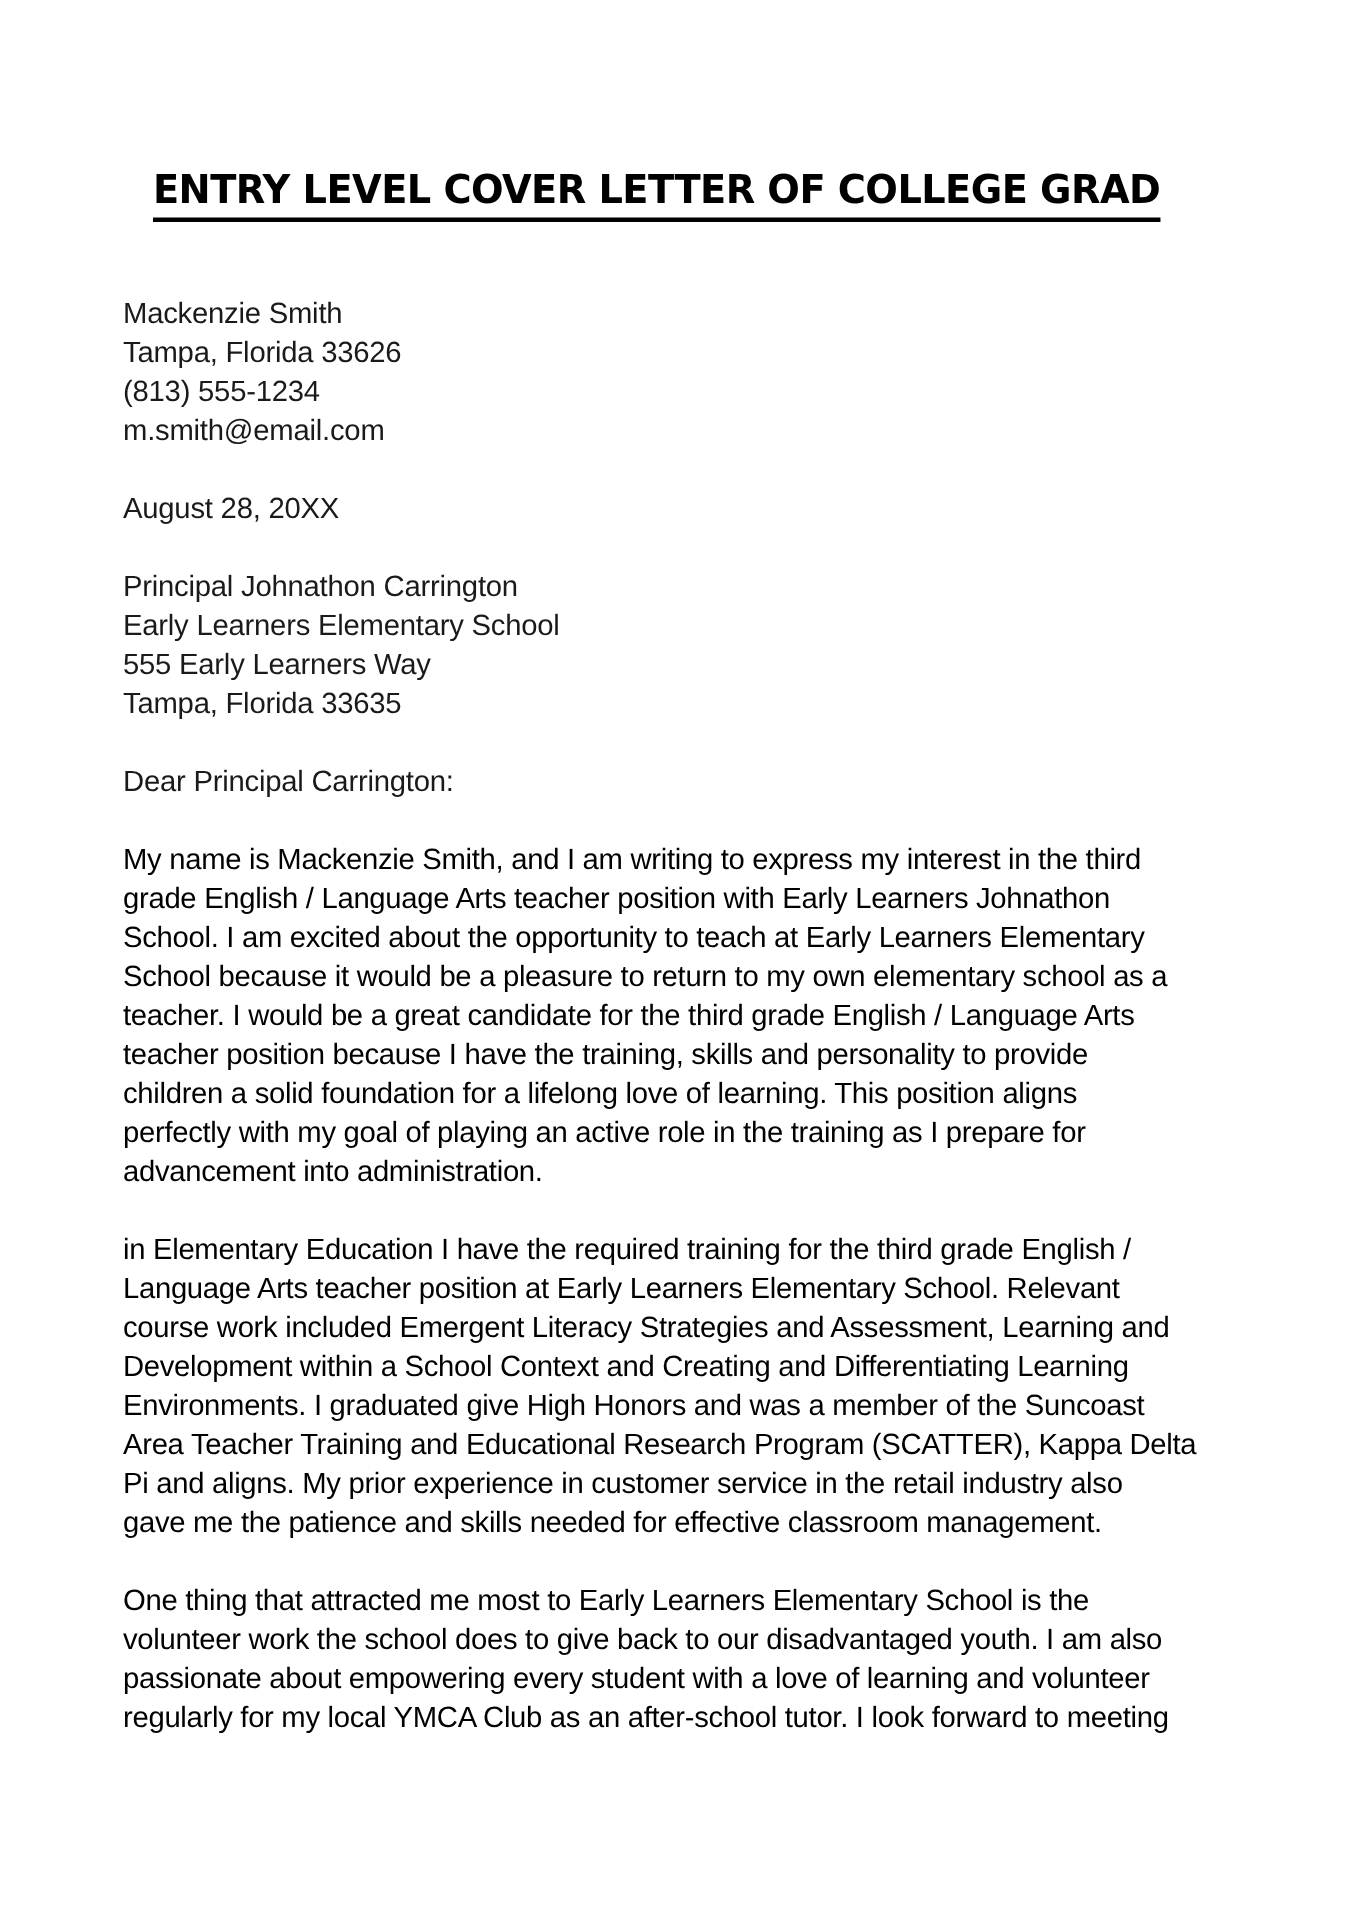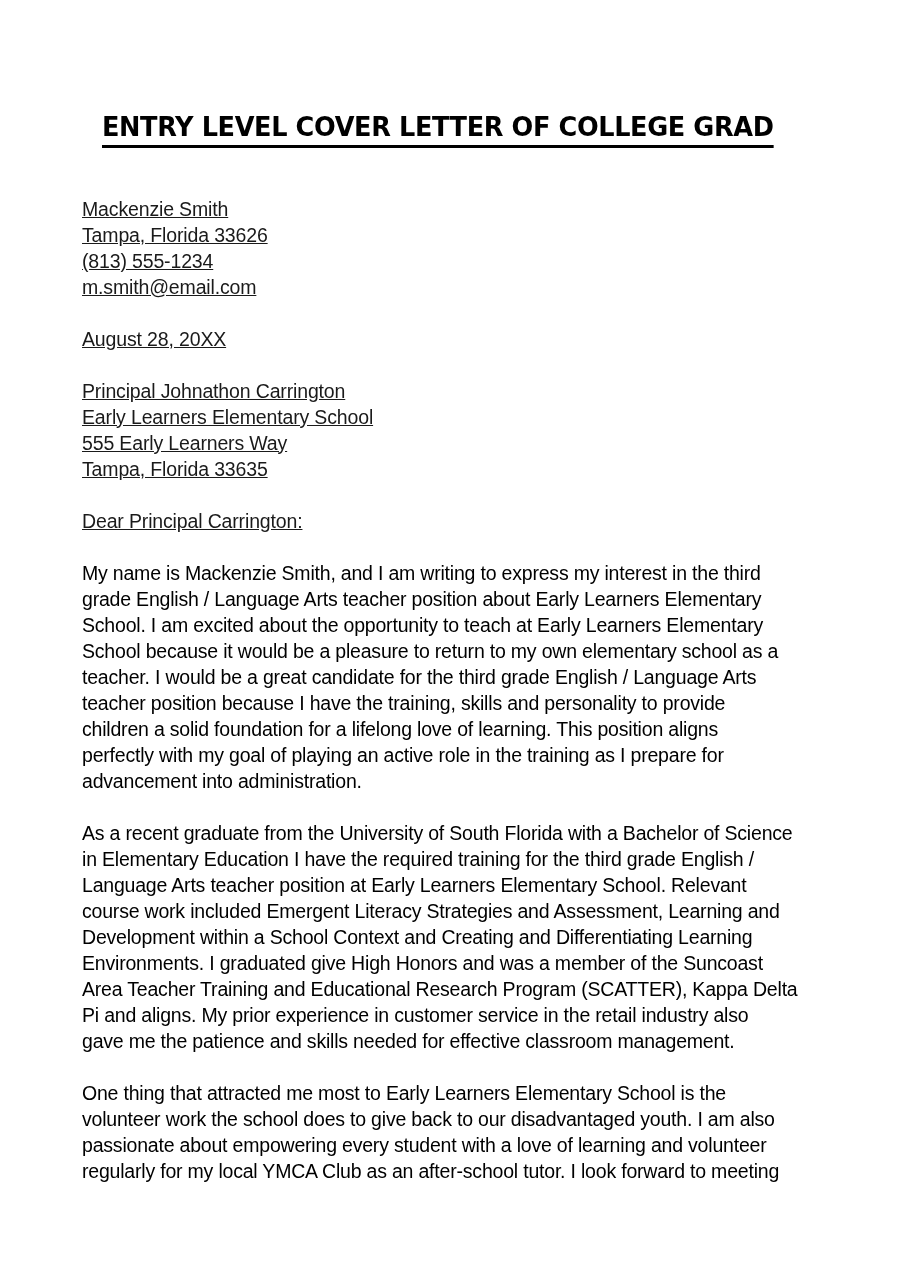--- a/index.html
+++ b/index.html
@@ -44,21 +44,20 @@
     margin-bottom: 48px;
     line-height: 1;
   }
   .block {
     font-size: 19.5px;
     line-height: 26px;
     color: #1a1a1a;
     letter-spacing: -0.15px;
     margin: 0 0 26px 0;
     max-width: 736px;
-    text-decoration: underline;
   }
   .block .line {
     display: block;
     white-space: nowrap;
   }
   .para {
     font-size: 19.5px;
     line-height: 26px;
     color: #000000;
     letter-spacing: -0.2px;
@@ -100,32 +99,31 @@
     <span class="line">555 Early Learners Way</span>
     <span class="line">Tampa, Florida 33635</span>
   </div>
 
   <div class="block salutation">
     <span class="line">Dear Principal Carrington:</span>
   </div>
 
   <p class="para">
     <span class="line">My name is Mackenzie Smith, and I am writing to express my interest in the third</span>
-    <span class="line">grade English / Language Arts teacher position about Early Learners Elementary</span>
+    <span class="line">grade English / Language Arts teacher position with Early Learners Johnathon</span>
     <span class="line">School. I am excited about the opportunity to teach at Early Learners Elementary</span>
     <span class="line">School because it would be a pleasure to return to my own elementary school as a</span>
     <span class="line">teacher. I would be a great candidate for the third grade English / Language Arts</span>
     <span class="line">teacher position because I have the training, skills and personality to provide</span>
     <span class="line">children a solid foundation for a lifelong love of learning. This position aligns</span>
     <span class="line">perfectly with my goal of playing an active role in the training as I prepare for</span>
     <span class="line">advancement into administration.</span>
   </p>
 
   <p class="para">
-    <span class="line">As a recent graduate from the University of South Florida with a Bachelor of Science</span>
     <span class="line">in Elementary Education I have the required training for the third grade English /</span>
     <span class="line">Language Arts teacher position at Early Learners Elementary School. Relevant</span>
     <span class="line">course work included Emergent Literacy Strategies and Assessment, Learning and</span>
     <span class="line">Development within a School Context and Creating and Differentiating Learning</span>
     <span class="line">Environments. I graduated give High Honors and was a member of the Suncoast</span>
     <span class="line">Area Teacher Training and Educational Research Program (SCATTER), Kappa Delta</span>
     <span class="line">Pi and aligns. My prior experience in customer service in the retail industry also</span>
     <span class="line">gave me the patience and skills needed for effective classroom management.</span>
   </p>
 

